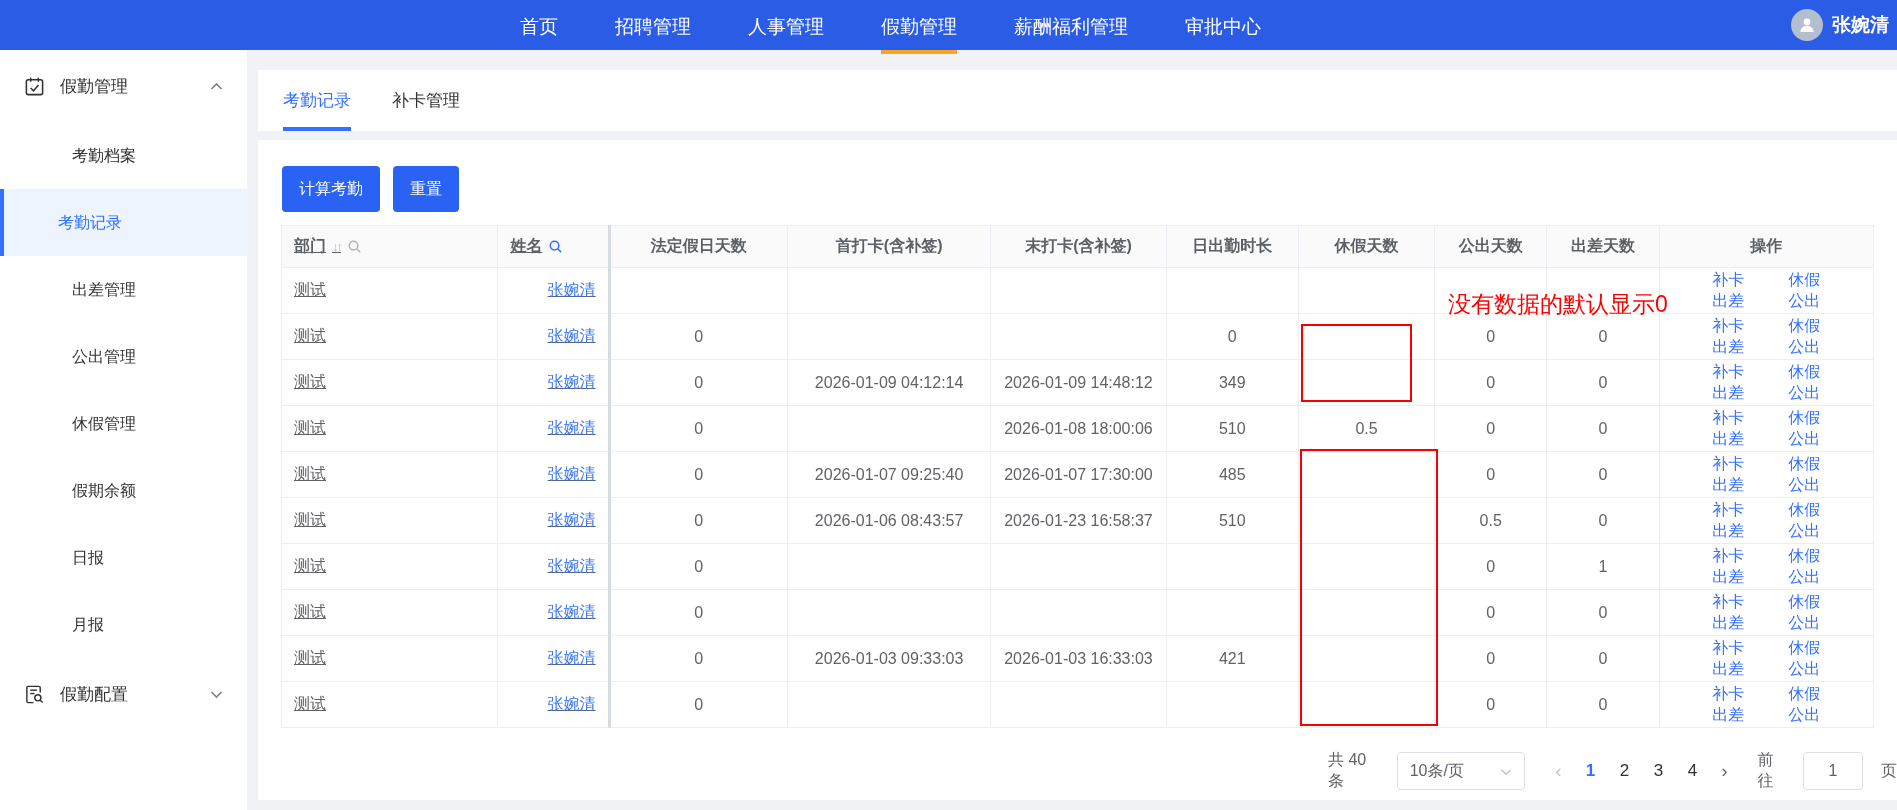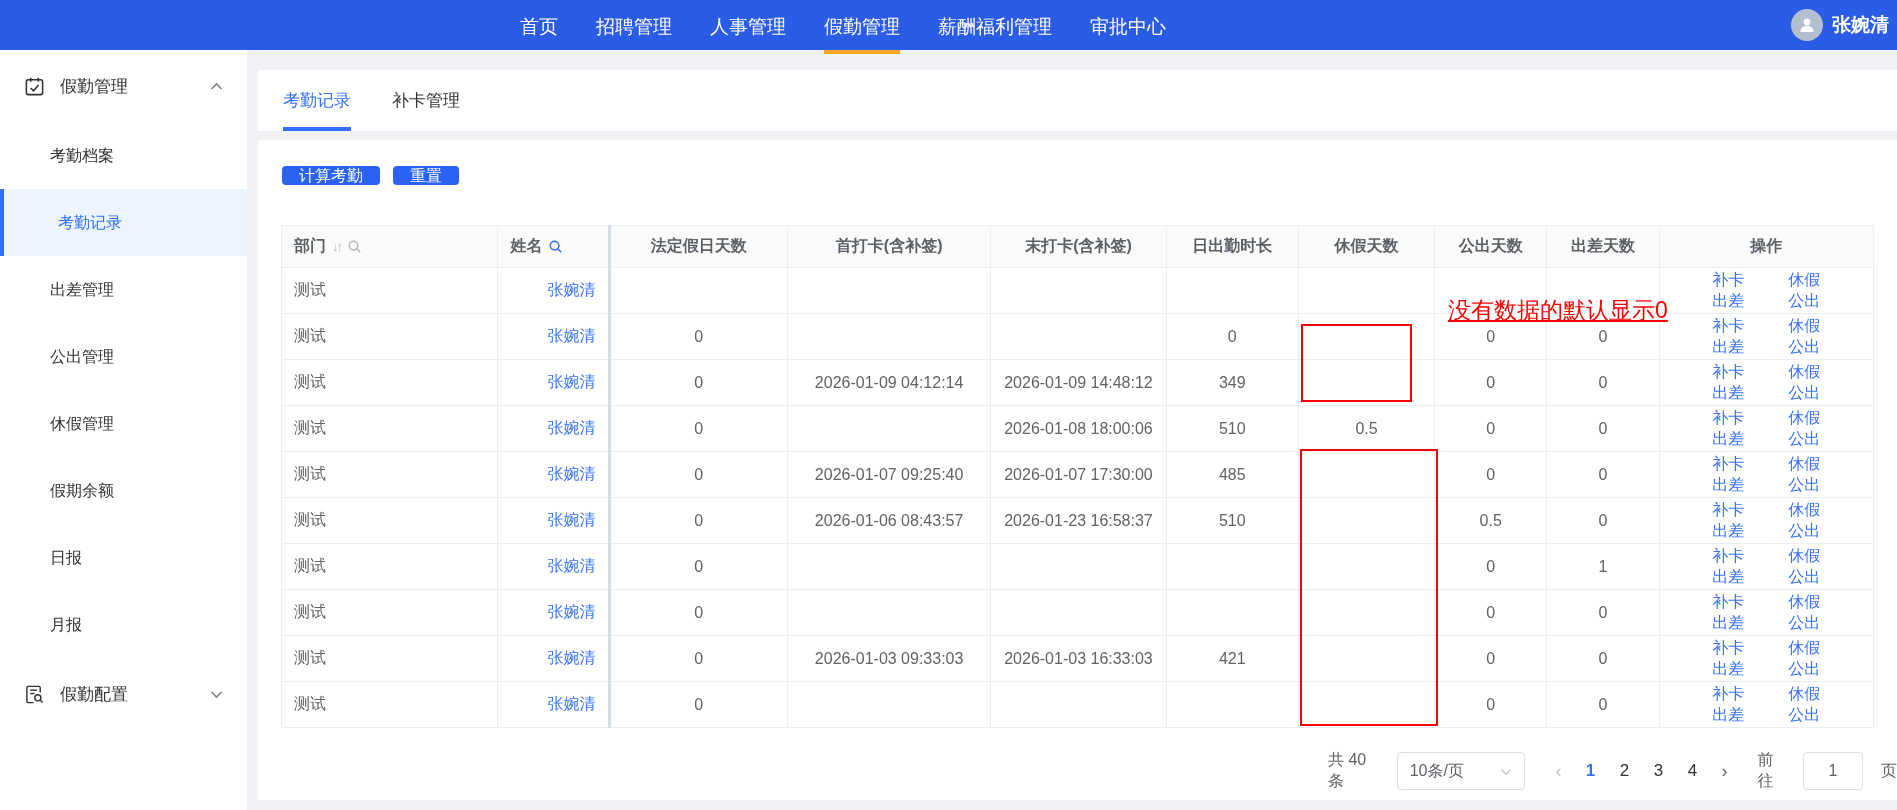--- a/index.html
+++ b/index.html
@@ -5,54 +5,54 @@
   * { margin:0; padding:0; box-sizing:border-box; }
   html,body { width:1897px; height:810px; overflow:hidden;
     font-family:"Liberation Sans","DejaVu Sans",sans-serif; background:#f0f2f5; }
 
   
   .navbar { position:absolute; left:0; top:0; width:1897px; height:50px;
     background:#2b5ce5; color:#fff; }
   .brand { position:absolute; left:14px; top:0; height:50px; display:flex; align-items:center; gap:10px; }
   .brand-crowe { font-size:29px; letter-spacing:1px; color:#fff; }
   .app-title { font-size:22px; font-weight:700; }
-  .nav-menu { position:absolute; left:520px; top:0; height:54px; display:flex; gap:38px; align-items:stretch; }
+  .nav-menu { position:absolute; left:520px; top:0; height:54px; display:flex; gap:57px; align-items:stretch; }
   .nav-item { display:flex; align-items:center; font-size:19px; cursor:pointer; position:relative; }
   .nav-item.active::after { content:""; position:absolute; left:0; right:0; bottom:0; height:4px; background:#f5a623; }
   .nav-user { position:absolute; right:8px; top:0; height:50px; display:flex; align-items:center; gap:9px; cursor:pointer; }
   .avatar { width:32px; height:32px; border-radius:50%; background:#b3bfce; display:flex; align-items:center; justify-content:center; }
   .user-name { font-size:19px; font-weight:700; }
 
   
   .sidebar { position:absolute; left:0; top:50px; width:247px; height:760px; background:#fff; }
   .side-group { height:72px; display:flex; align-items:center; padding:0 0 0 24px; gap:15px;
     font-size:17px; color:#303133; cursor:pointer; position:relative; }
   .side-group .chev { position:absolute; right:24px; color:#7d8088; }
-  .side-item { height:67px; line-height:67px; padding-left:50px; font-size:16px; color:#303133; cursor:pointer; }
+  .side-item { height:67px; line-height:67px; padding-left:72px; font-size:16px; color:#303133; cursor:pointer; }
   .side-item.active { background:#edf4fe; color:#3370ff; border-left:4px solid #3370ff; padding-left:54px; }
 
   
   .tab-card { position:absolute; left:258px; top:70px; width:1639px; height:61px; background:#fff; }
   .tabs { display:flex; gap:41px; height:100%; align-items:center; padding-left:25px; }
   .tab { font-size:17px; color:#303133; height:100%; display:flex; align-items:center; cursor:pointer; position:relative; }
   .tab.active { color:#3370ff; }
   .tab.active::after { content:""; position:absolute; left:0; right:0; bottom:0; height:4px; background:#3370ff; }
 
   
   .main-card { position:absolute; left:258px; top:140px; width:1639px; height:660px; background:#fff; }
   .toolbar { position:absolute; left:24px; top:26px; display:flex; gap:13px; }
-  .btn { height:19px; padding:0 17px; background:#2a62f4; border:none; border-radius:4px;
+  .btn { height:46px; padding:0 17px; background:#2a62f4; border:none; border-radius:4px;
     color:#fff; font-size:16px; cursor:pointer; font-family:inherit; }
 
   
   .tbl-wrap { position:absolute; left:23px; top:85px; }
   table { border-collapse:collapse; table-layout:fixed; width:1593px; font-size:16px; color:#606266; background:#fff; }
   th { height:42px; background:#fafafa; border:1px solid #ebeef5; font-weight:600; color:#5b5f66; padding:0 12px; }
   td { height:46px; border:1px solid #ebeef5; padding:0 12px; background:#fff; }
-  th.al, td.al { text-align:left; } th.ac, td.ac { text-align:center; }
+  th.al, td.al { text-align:left;text-decoration:underline; } th.ac, td.ac { text-align:center; }
   th.divider, td.divider { border-right:3px solid #d7dbe2;text-align:right; }
   .hcell { display:flex; align-items:center; gap:6px; }
   .hcell.center { justify-content:center; }
   .sort-ic { color:#b3b6bc; font-size:13px; letter-spacing:-2px; cursor:pointer; }
   .mag { cursor:pointer; display:inline-flex; }
   .name-link { color:#3875f6; cursor:pointer; text-decoration:none; }
   .act-link { color:#3370ff; margin:0 22px; cursor:pointer; white-space:nowrap; }
 
   
   .red-box { position:absolute; border:2px solid #f70000; pointer-events:none; }
@@ -355,21 +355,21 @@
             <td class="ac">0</td>
             <td class="ac">0</td>
             <td class="ac"><span class="act-link">补卡</span><span class="act-link">休假</span><span class="act-link">出差</span><span class="act-link">公出</span></td>
           </tr>
         </tbody>
     </table>
   </div>
 
   <div class="red-box" style="left:1043px; top:184px; width:111px; height:78px;"></div>
   <div class="red-box" style="left:1042px; top:309px; width:138px; height:277px;"></div>
-  <div class="red-note" style="left:1190px; top:155px;text-decoration:underline;">没有数据的默认显示0</div>
+  <div class="red-note" style="left:1190px; top:149px;">没有数据的默认显示0</div>
 
   <div class="pager">
     <span>共 40 条</span>
     <div class="psel">
       <span>10条/页</span>
       <span class="chev">
         <svg width="12" height="8" viewBox="0 0 13 9" fill="none" stroke="#c0c4cc" stroke-width="1.6">
             <path d="M1.5 2 L6.5 7 L11.5 2"></path>
           </svg>
       </span>

